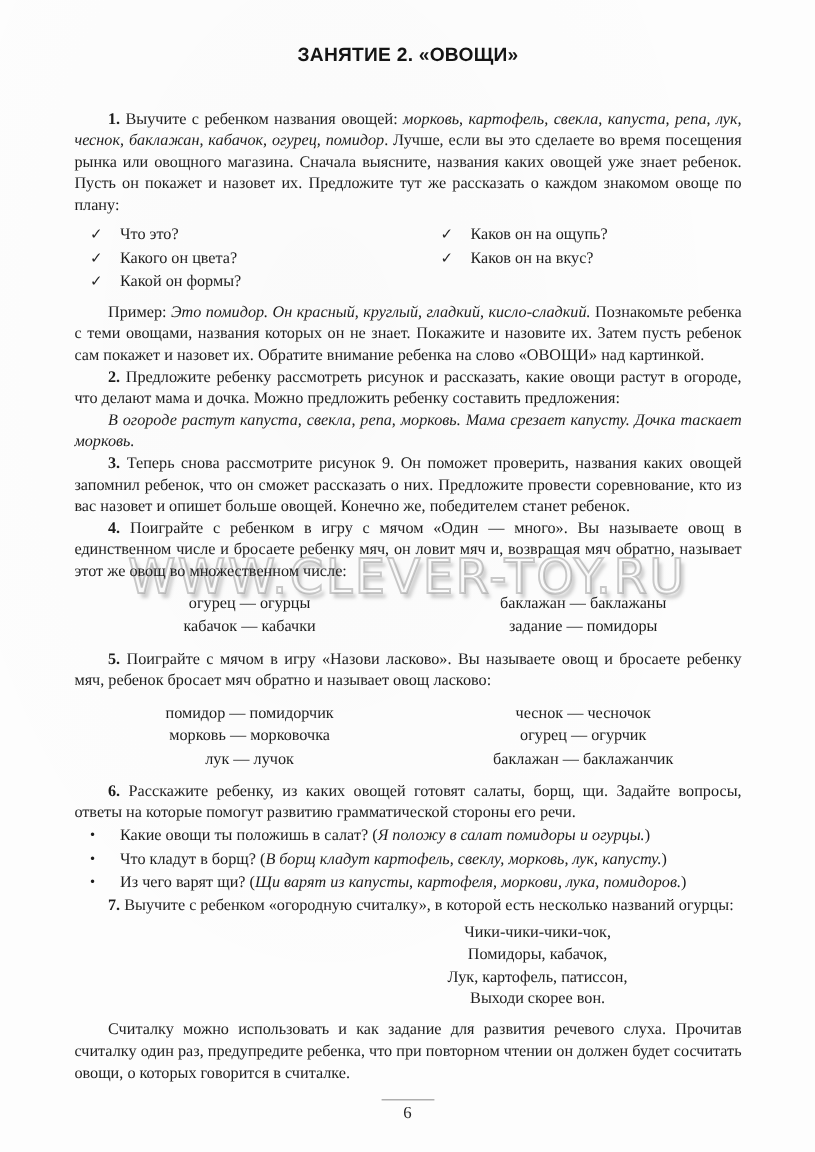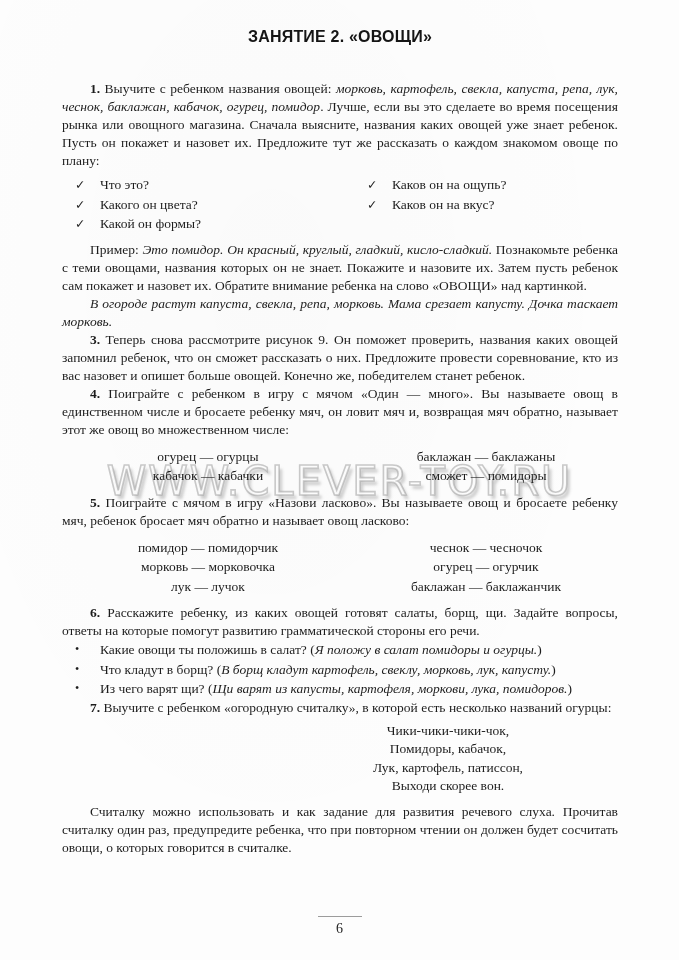--- a/index.html
+++ b/index.html
@@ -14,21 +14,21 @@
     width: 679px; height: 960px;
     background: radial-gradient(ellipse at 40% 30%, rgba(0,0,0,0.012), transparent 65%), #fdfdfd;
     overflow: hidden;
     color: #1d1d1d;
   }
   .content {
     position: absolute; left: 62px; top: 0;
     width: 556px; z-index: 2;
   }
   .title {
-    margin: 28px 0 0 0;
+    margin: 38px 0 0 0;
     text-align: center;
     font-family: "Liberation Sans", "DejaVu Sans", sans-serif;
     font-size: 16px; font-weight: 700;
     letter-spacing: 0.2px; color: #151515;
   }
   .para {
     margin: 0;
     font-size: 13.5px; line-height: 18px;
     text-align: justify;
     text-indent: 28px;
@@ -122,35 +122,36 @@
           </div>
         <div class="chk-item">
             <span class="chk">✓</span>
             <span>Каков он на вкус?</span>
           </div>
       </div>
     </div>
 
     <p class="para"><span>Пример: </span><i>Это помидор. Он красный, круглый, гладкий, кисло-сладкий.</i><span> Познакомьте ребенка с теми овощами, названия которых он не знает. Покажите и назовите их. Затем пусть ребенок сам покажет и назовет их. Обратите внимание ребенка на слово «ОВОЩИ» над картинкой.</span></p>
 
+    <p class="para"><b>2.</b><span> Предложите ребенку рассмотреть рисунок и рассказать, какие овощи растут в огороде, что делают мама и дочка. Можно предложить ребенку составить предложения:</span></p>
 
     <p class="para quote"><i>В огороде растут капуста, свекла, репа, морковь. Мама срезает капусту. Дочка таскает морковь.</i></p>
 
     <p class="para"><b>3.</b><span> Теперь снова рассмотрите рисунок 9. Он поможет проверить, названия каких овощей запомнил ребенок, что он сможет рассказать о них. Предложите провести соревнование, кто из вас назовет и опишет больше овощей. Конечно же, победителем станет ребенок.</span></p>
 
     <p class="para"><b>4.</b><span> Поиграйте с ребенком в игру с мячом «Один — много». Вы называете овощ в единственном числе и бросаете ребенку мяч, он ловит мяч и, возвращая мяч обратно, называет этот же овощ во множественном числе:</span></p>
 
     <div class="two-col pairs">
       <div class="col-left">
         <div class="pair">огурец — огурцы</div>
         <div class="pair">кабачок — кабачки</div>
       </div>
       <div class="col-right">
         <div class="pair">баклажан — баклажаны</div>
-        <div class="pair">сможет — помидоры</div>
+        <div class="pair">задание — помидоры</div>
       </div>
     </div>
 
     <p class="para"><b>5.</b><span> Поиграйте с мячом в игру «Назови ласково». Вы называете овощ и бросаете ребенку мяч, ребенок бросает мяч обратно и называет овощ ласково:</span></p>
 
     <div class="two-col pairs">
       <div class="col-left">
         <div class="pair">помидор — помидорчик</div>
         <div class="pair">морковь — морковочка</div>
         <div class="pair">лук — лучок</div>

